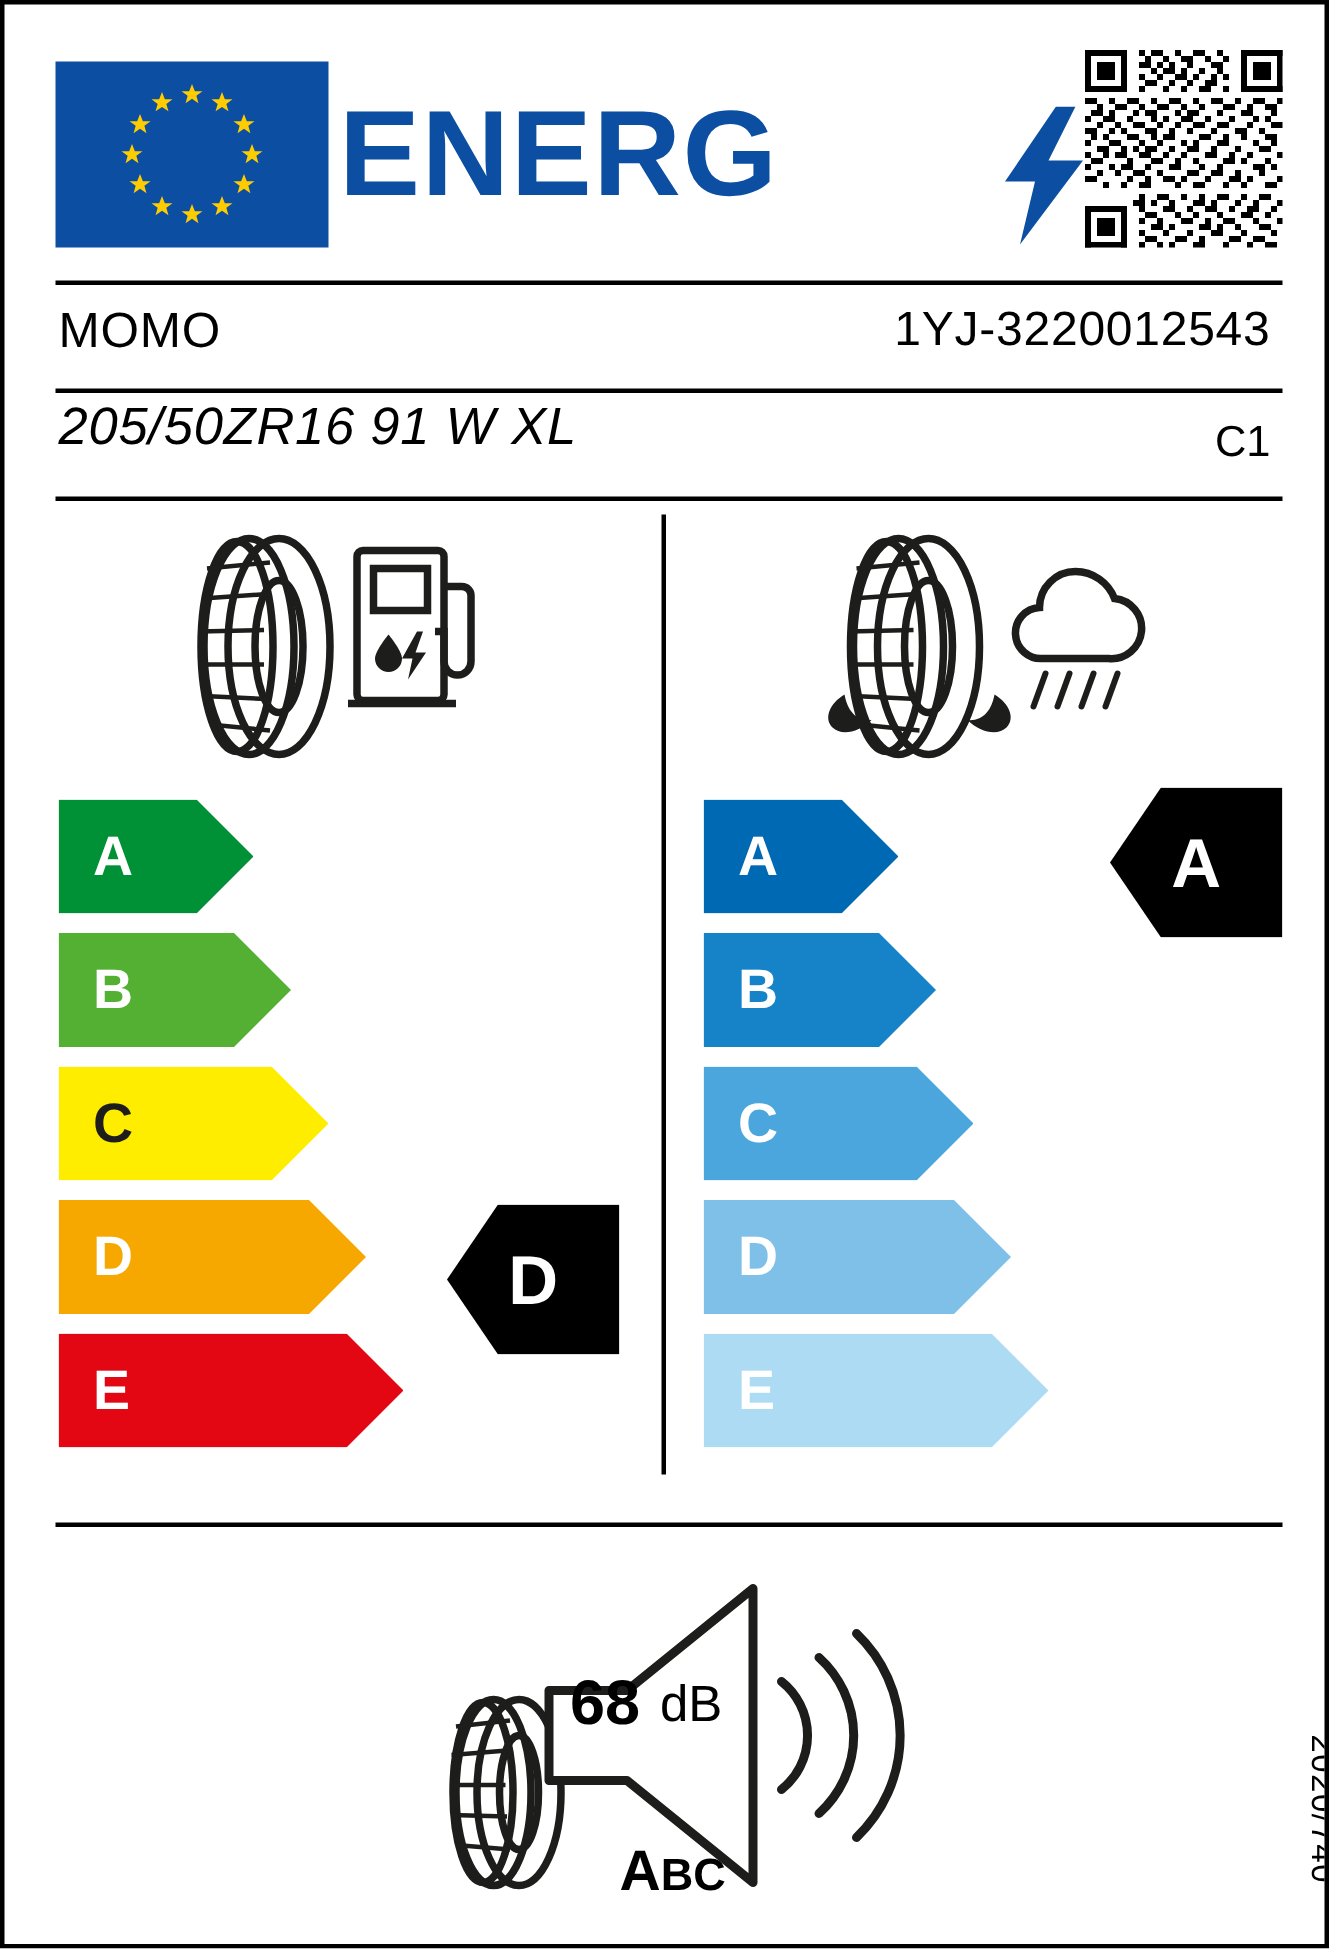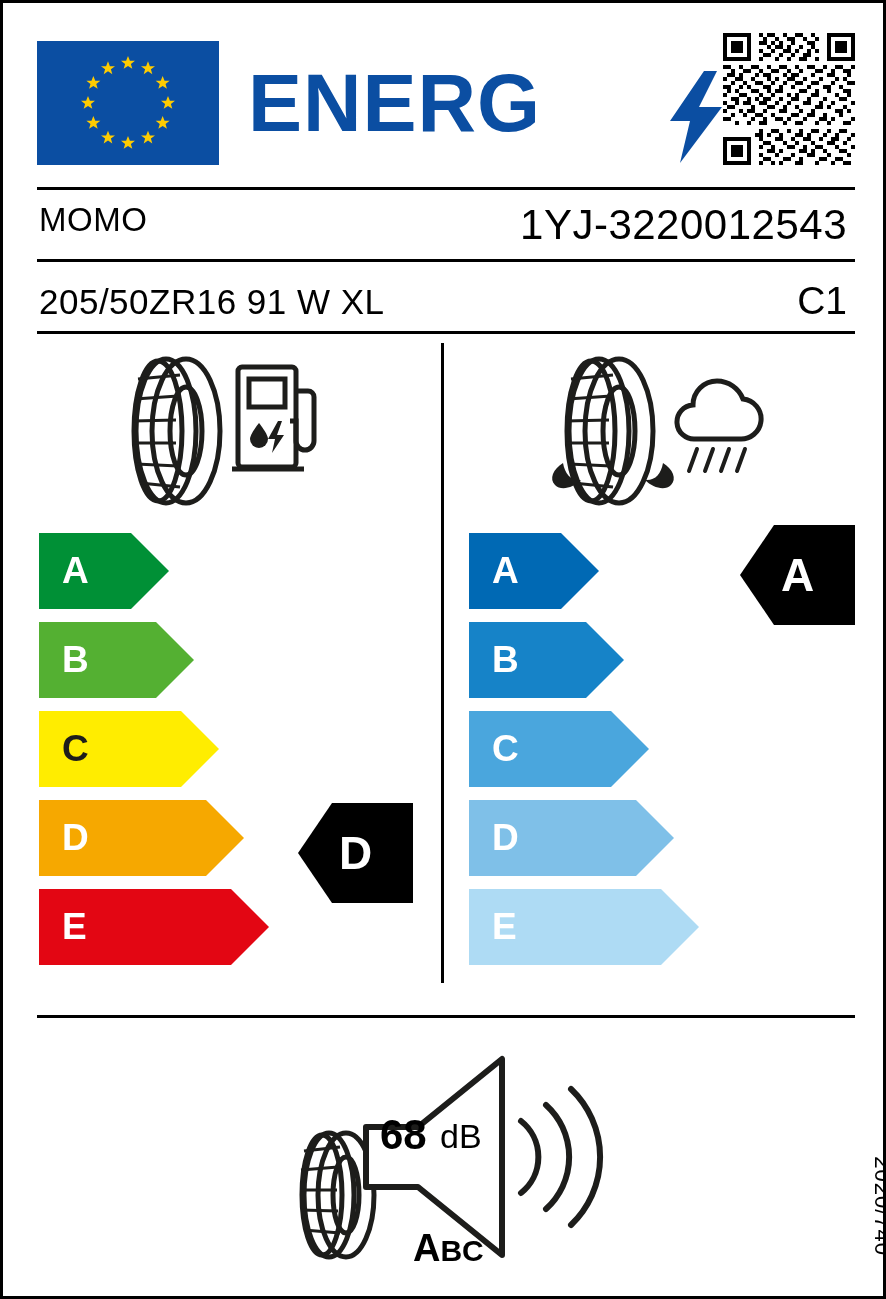--- a/index.html
+++ b/index.html
@@ -36,21 +36,21 @@
     width: 182px;
     height: 124px;
     background: #0b4ea2;
   }
   .eu-stars {
     position: absolute;
     left: 0; top: 0; right: 0; bottom: 0;
   }
   .energ {
     position: absolute;
-    left: 211px;
+    left: 189px;
     top: 30px;
     font-size: 81px;
     font-weight: bold;
     letter-spacing: 1px;
     color: #0b4ea2;
     line-height: 1;
     font-family: "Liberation Sans", sans-serif;
   }
   .bolt {
     position: absolute;
@@ -85,35 +85,36 @@
     left: 36px;
     top: 198px;
     font-size: 33px;
     font-weight: normal;
     letter-spacing: 0.5px;
   }
   .serial {
     position: absolute;
     right: 36px;
     top: 198px;
-    font-size: 42px;
+    font-size: 32px;
     letter-spacing: 0.5px;
   }
   .tyre-size {
     position: absolute;
     left: 36px;
-    top: 279px;
+    top: 262px;
     font-size: 35px;
     letter-spacing: 0.5px;
+    font-style: italic;
   }
   .tyre-class {
     position: absolute;
     right: 36px;
     top: 276px;
-    font-size: 39px;
+    font-size: 29px;
   }
 
   
   .vdiv {
     position: absolute;
     left: 438px;
     top: 340px;
     width: 3px;
     height: 640px;
     background: #000;

